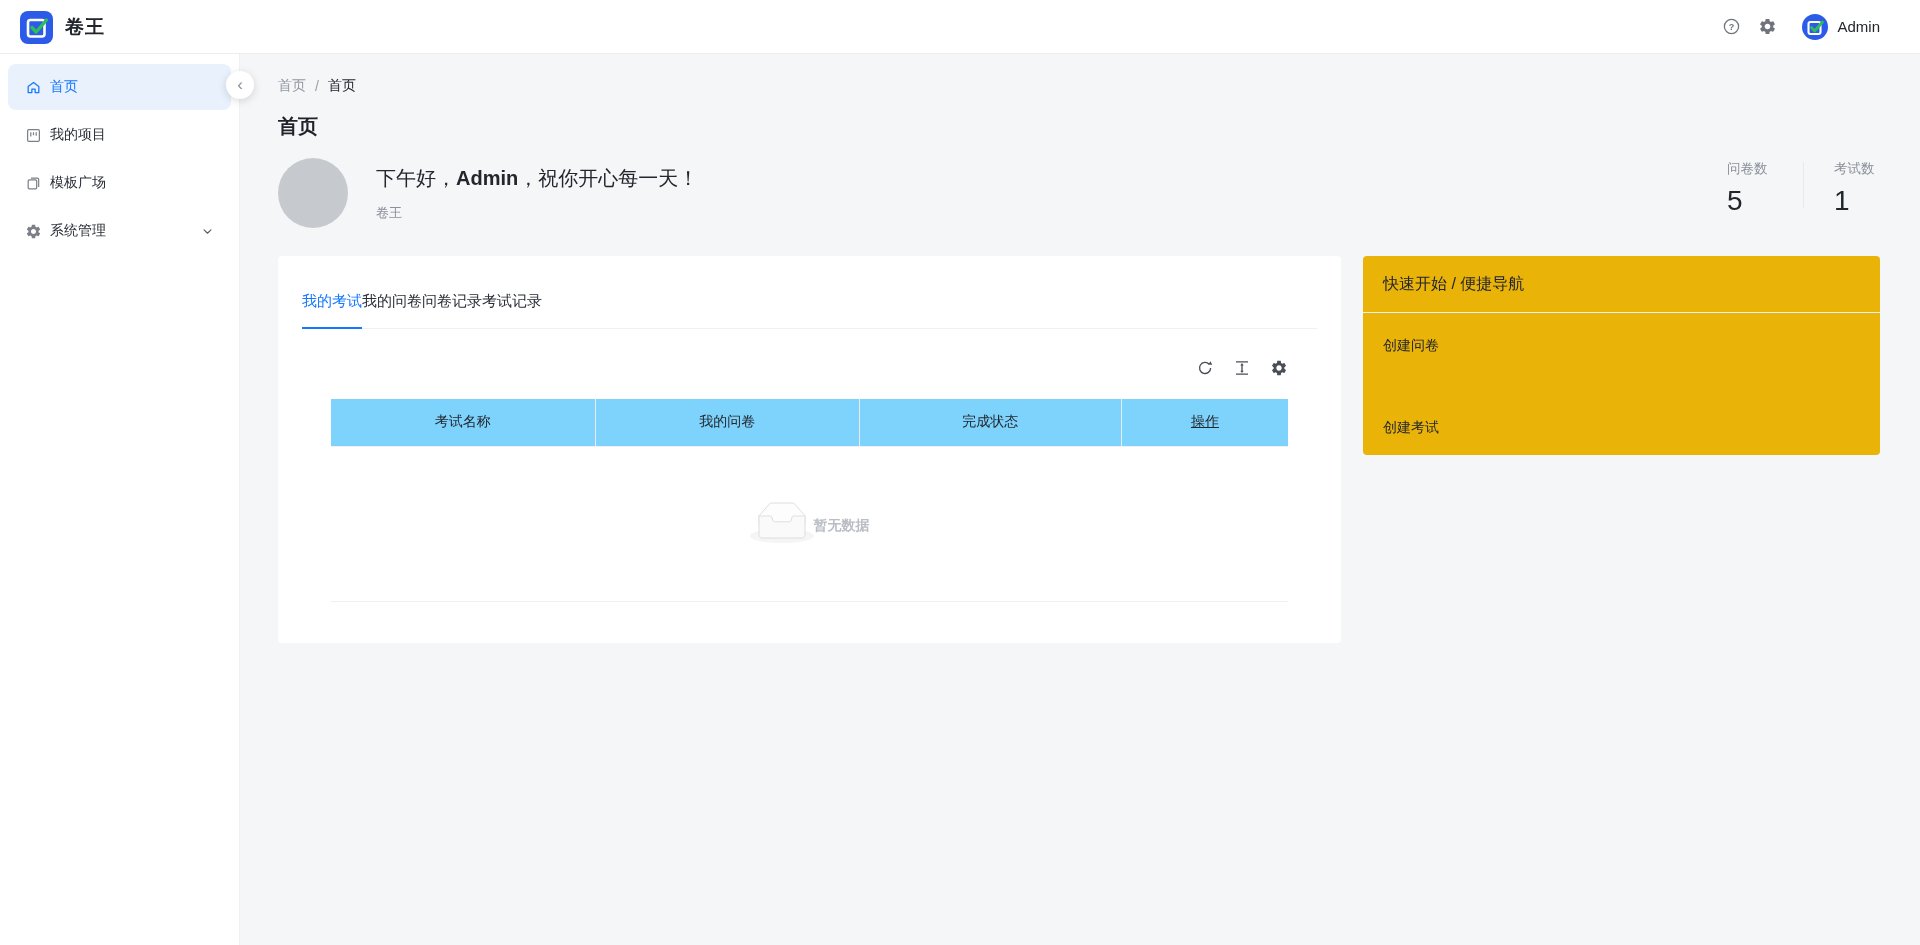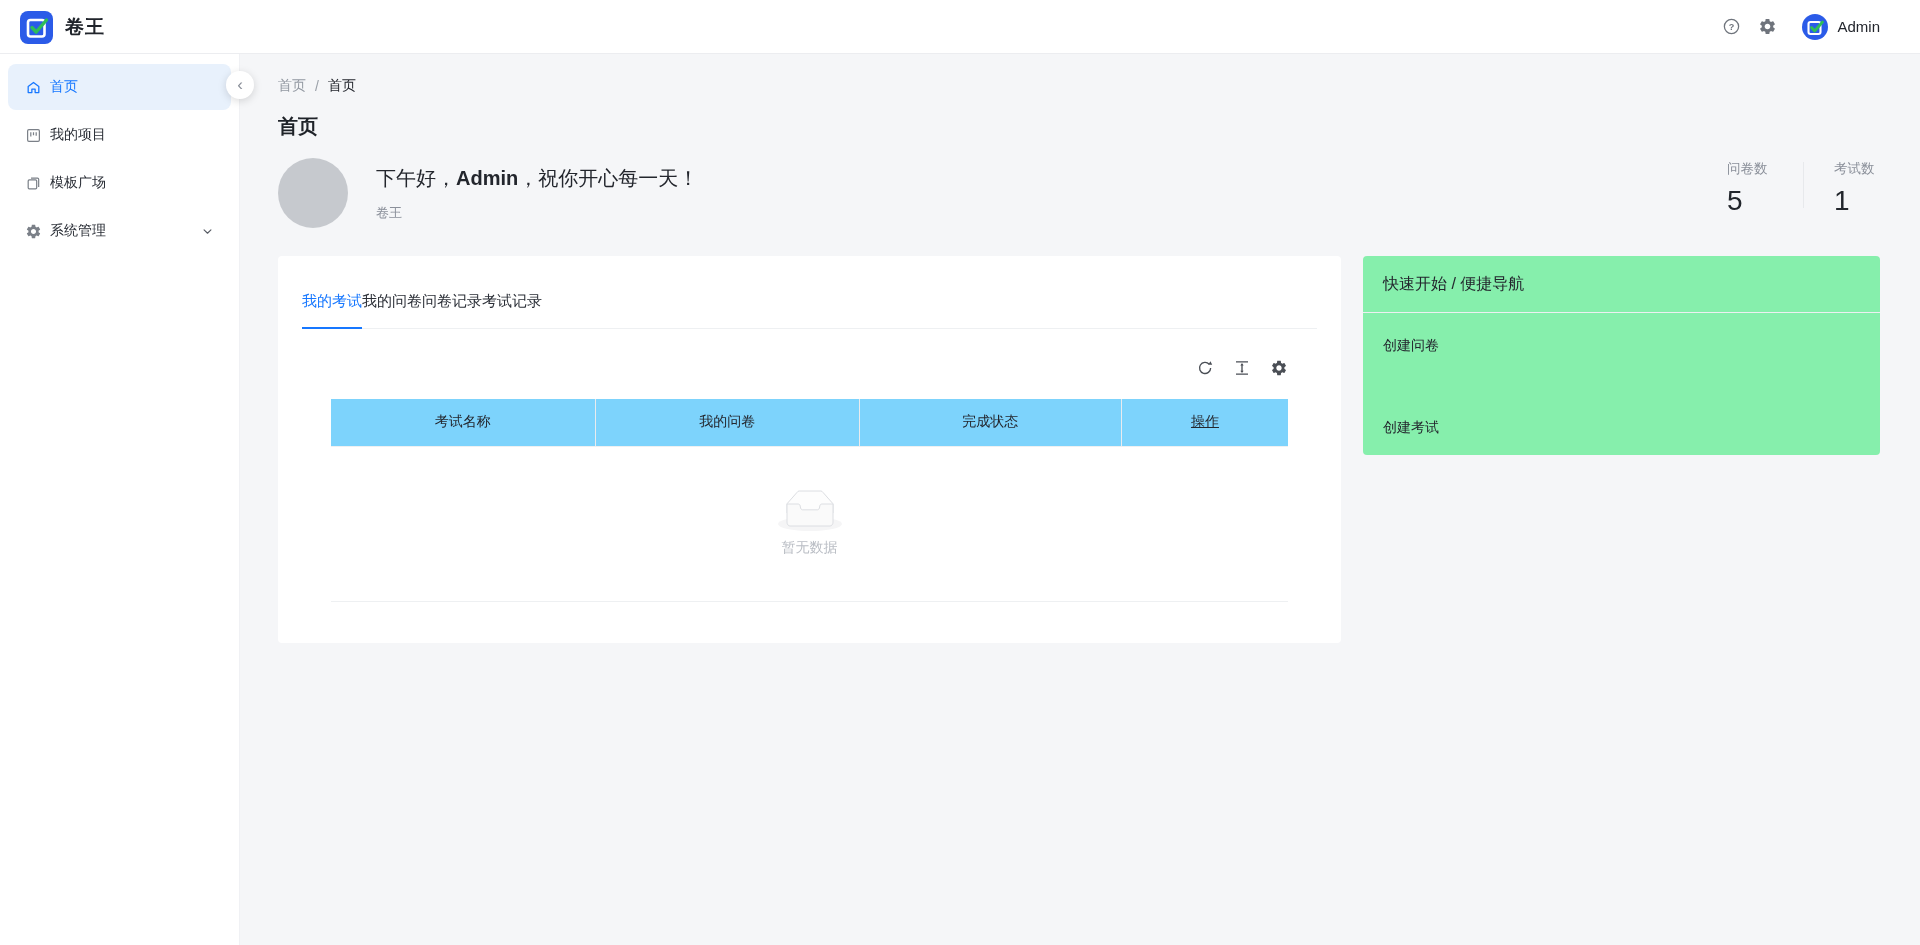--- a/index.html
+++ b/index.html
@@ -82,25 +82,25 @@
   .t-icon { width:18px; height:18px; color:#4a4e55; cursor:pointer; }
 
   .table-wrap { margin:22px 53px 0; }
   table.data-table { width:100%; border-collapse:collapse; }
   .data-table th {
     background:#7dd3fc; height:47px; text-align:center; font-weight:400; font-size:14px;
     color:#24272e; padding:0 12px; border-bottom:1px solid #eef0f2; border-right:1px solid #e9ebee;
   }
   .data-table th:last-child { border-right:none;text-decoration:underline; }
   .data-table td.empty-cell { height:155px; border-bottom:1px solid #eef0f2; text-align:center; vertical-align:middle; }
-  .empty-box { display:inline-flex; flex-direction:column; align-items:center; }
+  .empty-box { display:inline-flex; align-items:center;font-weight:bold; }
   .empty-text { margin-top:8px; font-size:14px; color:#b9bdc4; }
 
   
-  .panel { flex:1; background:#86efac; border-radius:4px; }
+  .panel { flex:1; background:#eab308; border-radius:4px; }
   .panel-header { padding:17px 20px; font-size:16px; font-weight:500; color:#23262d;
                   line-height:22px; border-bottom:1px solid #eef0f2; }
   .panel-body { padding:24px 20px 20px; display:flex; gap:66px;flex-direction:column; }
   .quick-link { font-size:14px; color:#23262d; cursor:pointer; line-height:16px; }
 </style>
 </head>
 <body>
 
 <div class="app-header">
   <div class="brand">

